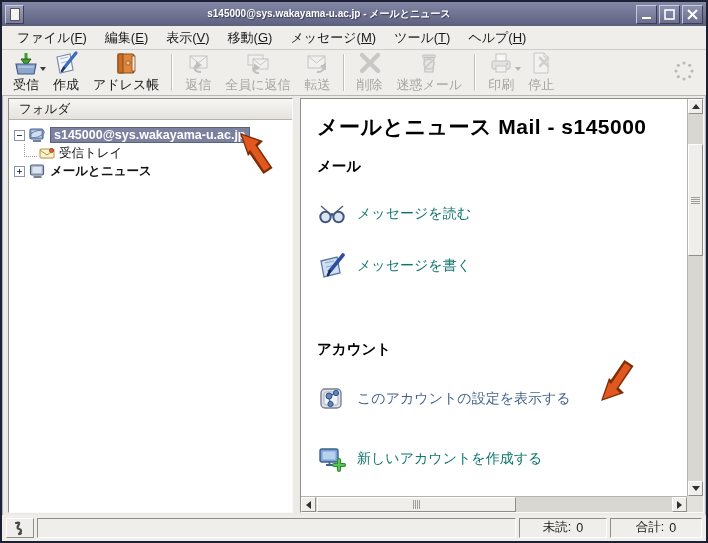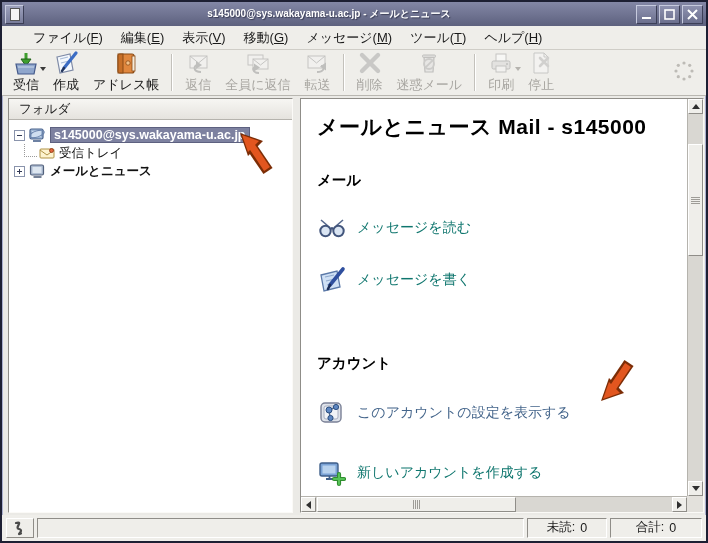--- a/index.html
+++ b/index.html
@@ -7,21 +7,21 @@
   .window { width:708px; height:543px; border:2px solid #1d1f33; box-shadow: inset 1px 1px 0 #a9aecd, inset -1px -1px 0 #a9aecd; background:#ebeae6; display:flex; flex-direction:column; position:relative; }
 
   
   .titlebar { height:24px; flex:0 0 24px; background:linear-gradient(#8387a6,#5d617e); display:flex; align-items:center; padding:0 3px; }
   .tb-icon { width:19px; height:19px; background:linear-gradient(#9da1bd,#787c9a); border:1px solid; border-color:#c6cade #3c3f57 #3c3f57 #c6cade; display:flex; align-items:center; justify-content:center; }
   .tb-doc { width:10px; height:13px; background:#f4f4f4; border:1px solid #555; }
   .tb-title { flex:1; text-align:center; color:#ffffff; font-weight:bold; font-size:10px; text-shadow:1px 1px 1px #3a3d55; white-space:nowrap; overflow:hidden; }
   .tb-btn { width:21px; height:19px; background:linear-gradient(#8e92b0,#6b6f8d); border:1px solid; border-color:#c6cade #3c3f57 #3c3f57 #c6cade; display:flex; align-items:center; justify-content:center; margin-left:2px; }
 
   
-  .menubar { height:24px; flex:0 0 24px; background:#efeeea; border-bottom:1px solid #cfcdc7; display:flex; align-items:center; padding:0 22px; font-size:13px; color:#1a1a1a; }
+  .menubar { height:24px; flex:0 0 24px; background:#efeeea; border-bottom:1px solid #cfcdc7; display:flex; align-items:center; padding:0 6px; font-size:13px; color:#1a1a1a; }
   .menu-item { padding:2px 9px; white-space:nowrap; cursor:default; }
   .mn { text-decoration:underline; }
 
   
   .toolbar { height:46px; flex:0 0 46px; background:#efeeea; border-bottom:1px solid #b9b7b1; display:flex; align-items:stretch; padding:1px 4px;text-align:right; }
   .tbtn { display:flex; flex-direction:column; align-items:center; justify-content:center; padding:1px 7px 2px; font-size:13px; color:#1a1a1a; position:relative; white-space:nowrap; }
   .tbtn .ico { height:25px; display:flex; align-items:flex-end; justify-content:center; }
   .tbtn.disabled { color:#a7a5a0; }
   .tbtn.disabled .ico svg { filter:grayscale(1) opacity(.5); }
   .dd { width:0; height:0; border-left:3px solid transparent; border-right:3px solid transparent; border-top:4px solid #3a3a3a; position:absolute; right:0px; top:16px; }
@@ -41,21 +41,21 @@
   .sel-label { background:#7d81a0; border:1px solid #5d6180; color:#fff; font-weight:bold; padding:0 3px; }
   .bold { font-weight:bold; }
   .guide { width:13px; height:13px; flex:0 0 13px; border-left:1px dotted #9a9a9a; border-bottom:1px dotted #9a9a9a; margin:0 2px 6px 10px; }
   .ticon { margin-right:4px; display:flex; align-items:center; }
 
   .splitter { width:7px; flex:0 0 7px; }
 
   .contentwrap { flex:1; border:1px solid; border-color:#8f8d88 #fbfaf7 #fbfaf7 #8f8d88; display:grid; grid-template-columns:1fr 16px; grid-template-rows:1fr 16px; min-width:0; background:#fff; }
   .content { overflow:hidden; background:#ffffff; padding:14px 4px 0 16px; }
   .c-title { font-size:21px; font-weight:bold; color:#000; white-space:nowrap; overflow:hidden; letter-spacing:0.5px; }
-  .c-heading { font-size:14.5px; font-weight:bold; color:#000; margin-top:30px; }
+  .c-heading { font-size:14.5px; font-weight:bold; color:#000; margin-top:16px; }
   .c-row { display:flex; align-items:center; margin-top:26px; }
   .c-row .cico { width:30px; flex:0 0 30px; display:flex; justify-content:center; margin-right:10px; }
   .c-link { font-size:14px; color:#0f766e; text-decoration:none; cursor:pointer; }
   .c-link.blue { color:#44658b; }
 
   
   .vscroll { display:flex; flex-direction:column; background:#d9d7d2; border-left:1px solid #b5b3ad; }
   .hscroll { display:flex; background:#d9d7d2; border-top:1px solid #b5b3ad; }
   .sbtn { width:15px; height:15px; flex:0 0 15px; background:#efeeea; border:1px solid; border-color:#ffffff #8f8d88 #8f8d88 #ffffff; display:flex; align-items:center; justify-content:center; }
   .tri-up { width:0;height:0;border-left:4px solid transparent;border-right:4px solid transparent;border-bottom:5px solid #2f2f2f; }
@@ -68,21 +68,21 @@
   .hthumb { position:absolute; top:0; bottom:0; left:1px; width:56%; background:#efeeea; border:1px solid; border-color:#ffffff #8f8d88 #8f8d88 #ffffff; display:flex; align-items:center; justify-content:center; }
   .grip-v { width:9px; height:7px; background:repeating-linear-gradient(#9e9c97 0 1px, transparent 1px 2px); }
   .grip-h { width:7px; height:9px; background:repeating-linear-gradient(90deg,#9e9c97 0 1px, transparent 1px 2px); }
   .corner { background:#e3e1dc; }
 
   
   .statusbar { height:26px; flex:0 0 26px; background:#efeeea; display:flex; align-items:center; padding:2px 4px 3px; gap:3px; font-size:12.5px; color:#1a1a1a; }
   .st-icon { width:28px; height:20px; background:#efeeea; border:1px solid; border-color:#ffffff #8f8d88 #8f8d88 #ffffff; display:flex; align-items:center; justify-content:center; }
   .st-field { flex:1; height:20px; border:1px solid; border-color:#8f8d88 #ffffff #ffffff #8f8d88; }
   .st-cell { height:20px; border:1px solid; border-color:#8f8d88 #ffffff #ffffff #8f8d88; display:flex; align-items:center; justify-content:center; gap:5px; padding:0 8px; }
-  .st-unread { width:80px; }
+  .st-unread { width:88px; }
   .st-total { width:92px; }
 
   .annot { position:absolute; z-index:50; pointer-events:none; }
 </style>
 </head>
 <body>
 
 <div class="window">
 
   <div class="titlebar">

